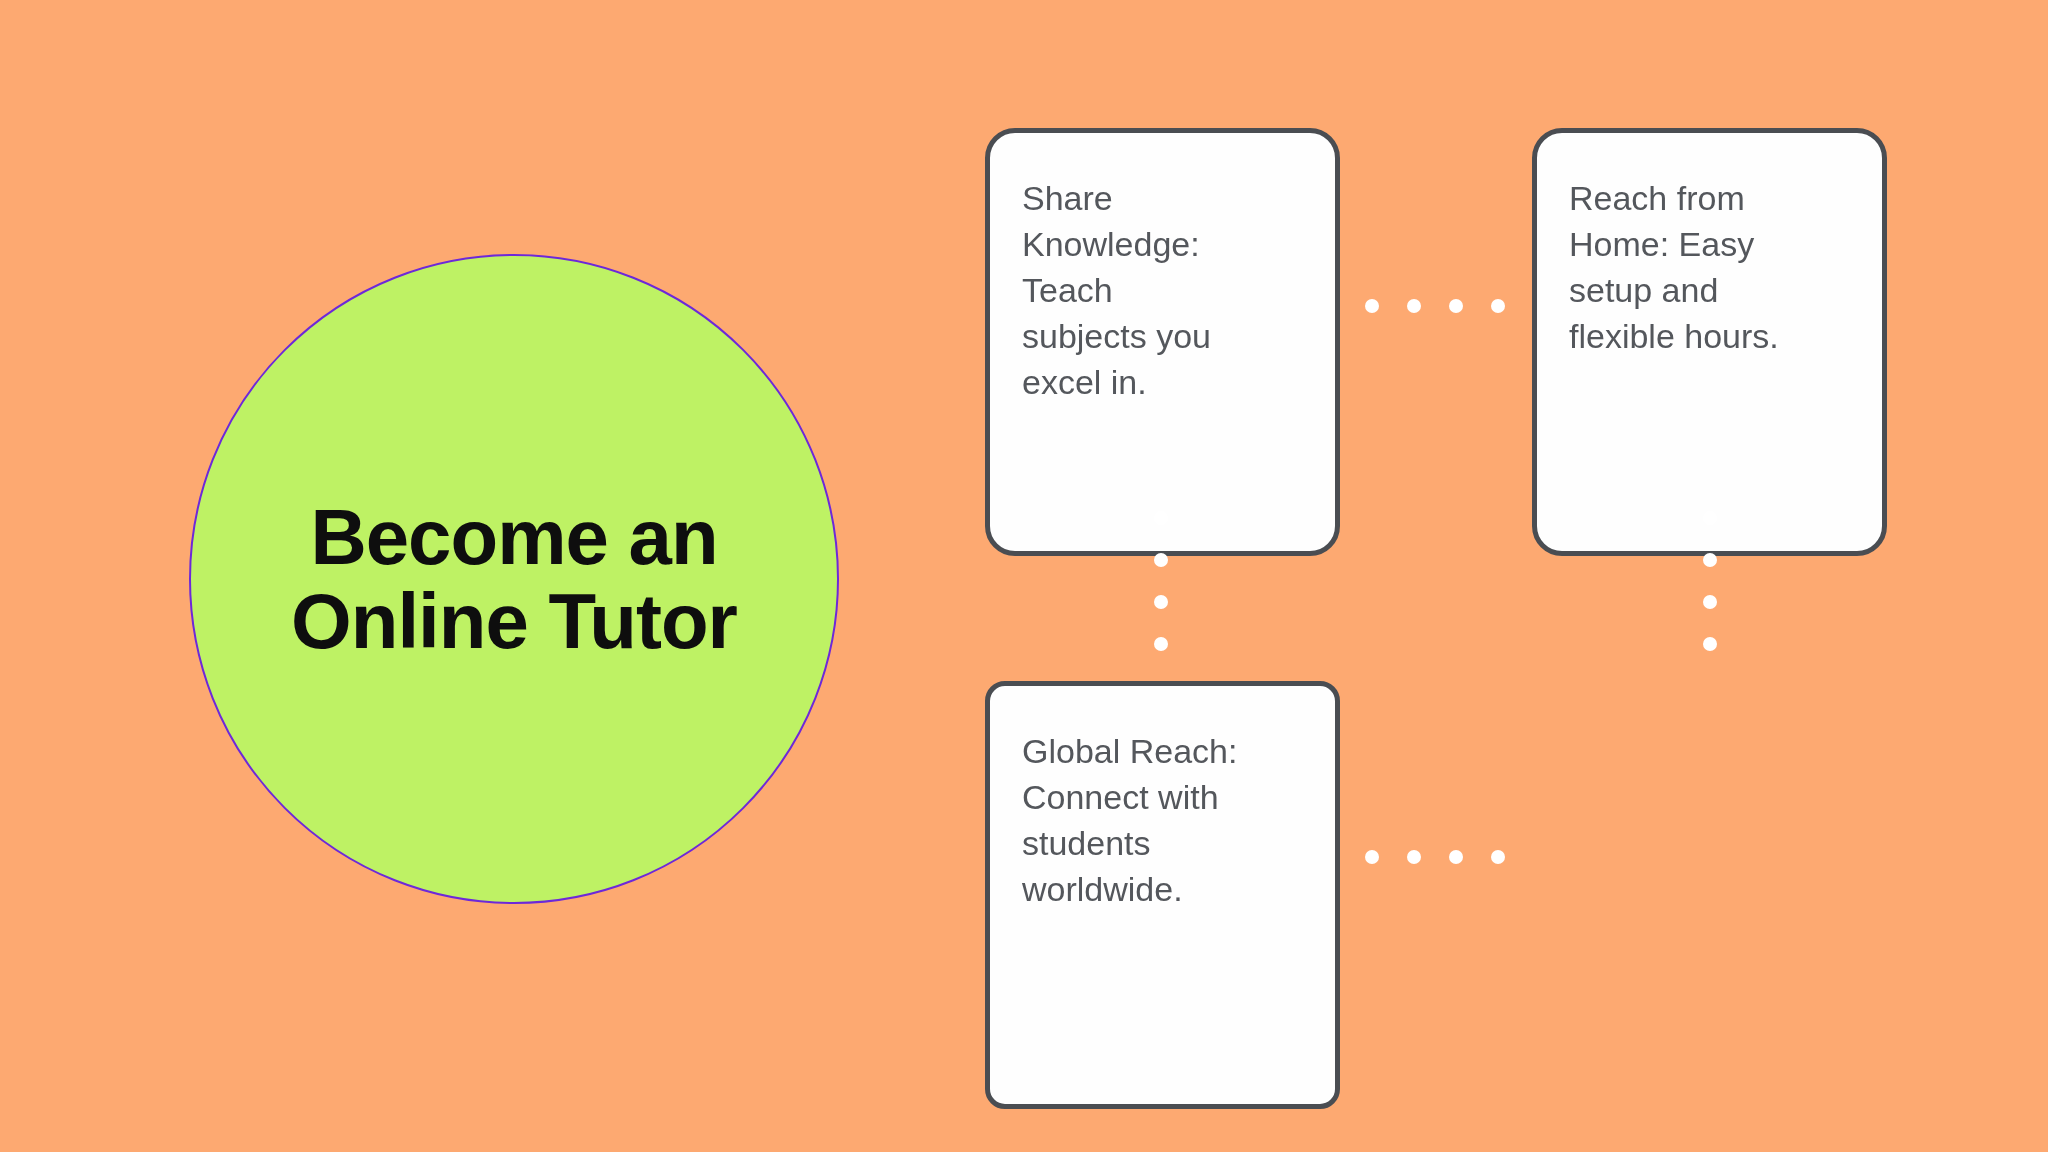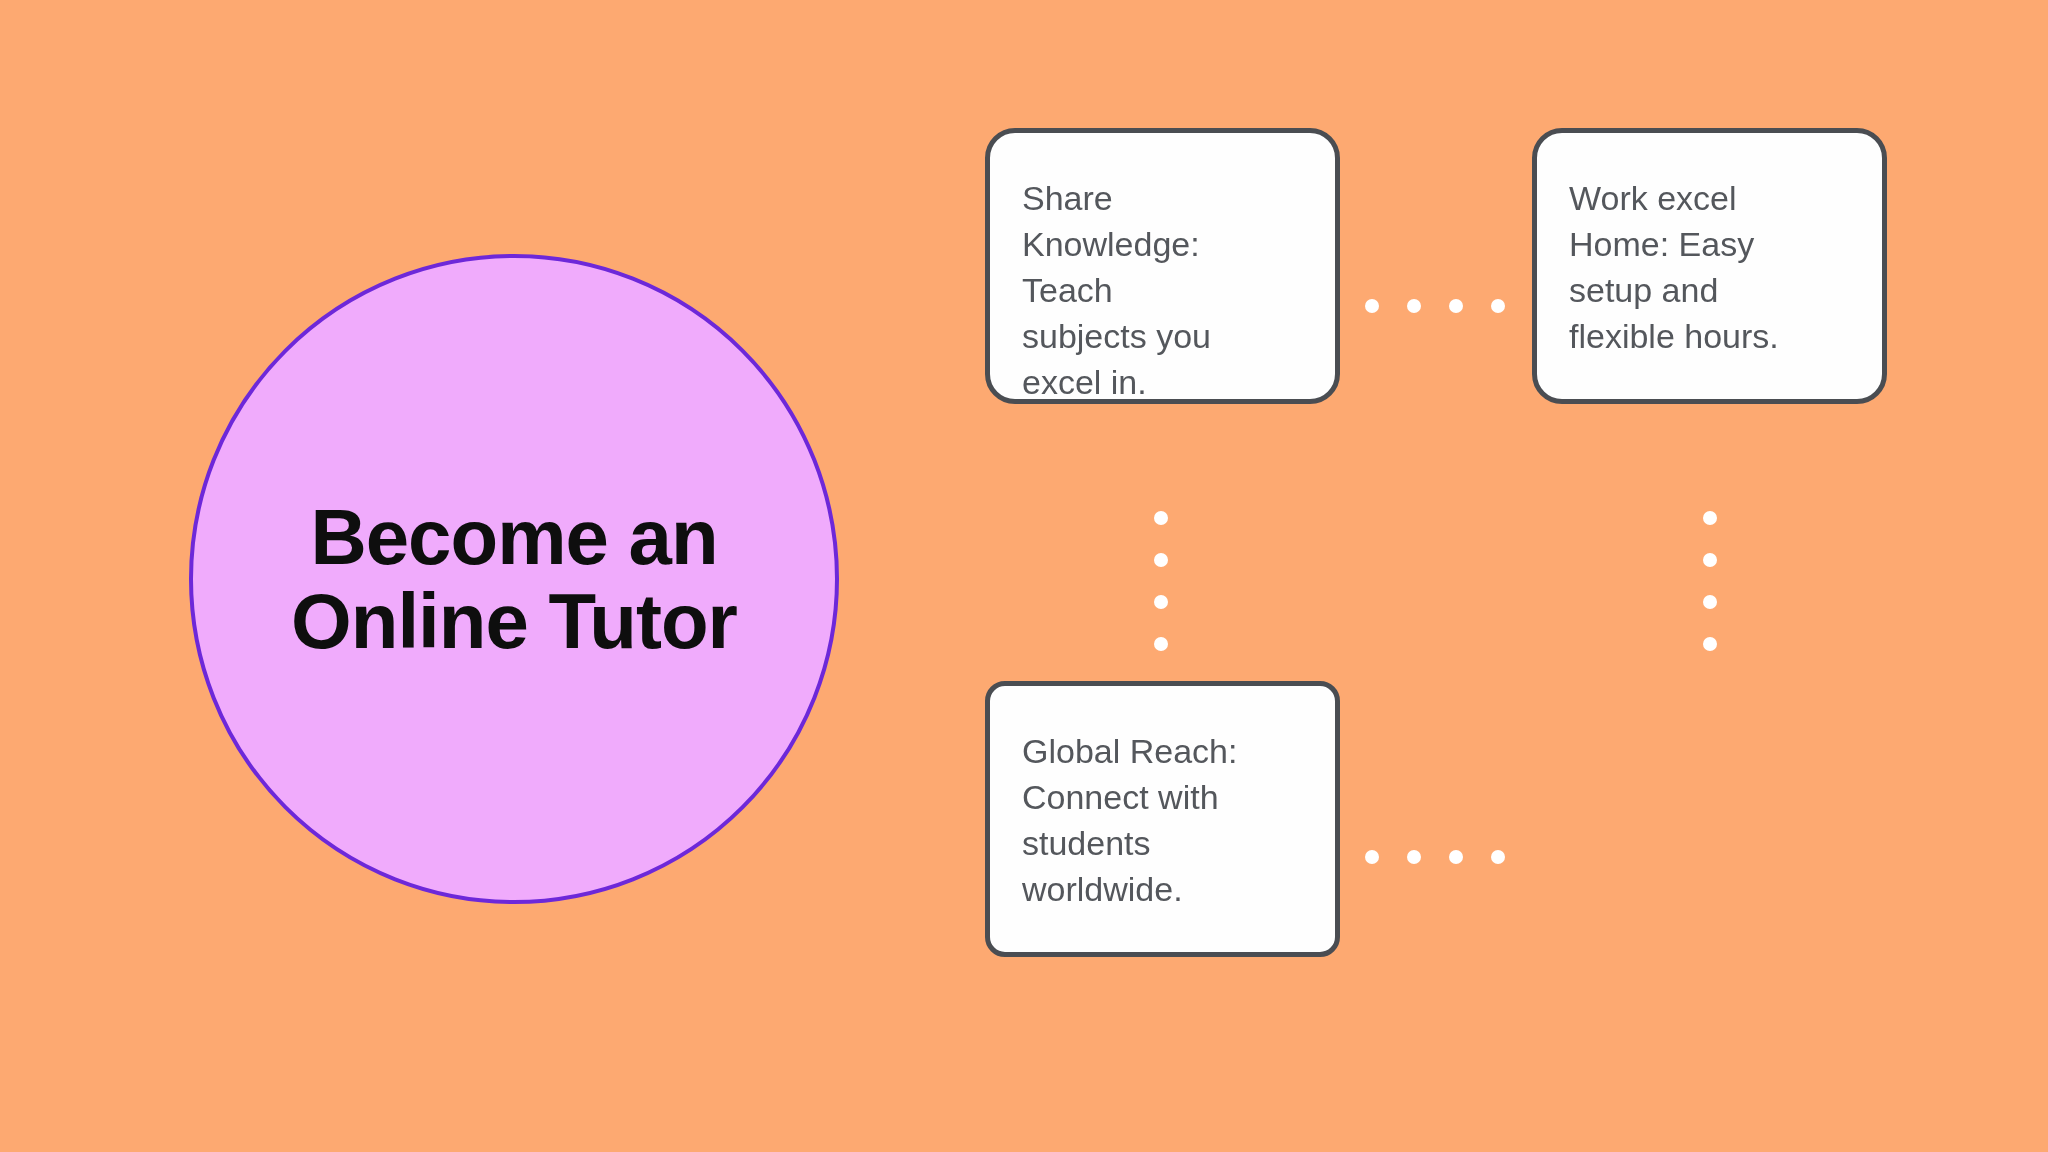--- a/index.html
+++ b/index.html
@@ -17,43 +17,43 @@
     background: #FDA971;
   }
   
   .center-circle {
     position: absolute;
     left: 189px;
     top: 254px;
     width: 650px;
     height: 650px;
     box-sizing: border-box;
-    background: #f0abfc;
-    border: 4px solid #6d28d9;
+    background: #bef264;
+    border: 2px solid #6d28d9;
     border-radius: 50%;
     display: flex;
     align-items: center;
     justify-content: center;
     text-align: center;
   }
   .center-title {
     font-size: 78px;
     line-height: 84px;
     font-weight: 800;
     letter-spacing: -1px;
     color: #0E0E0E;
     white-space: pre-line;
     margin: 0;
   }
   
   .card {
     position: absolute;
     box-sizing: border-box;
     width: 355px;
-    height: 276px;
+    height: 428px;
     background: #FEFEFE;
     border: 5px solid #4A4D52;
     border-radius: 30px;
     padding: 42px 28px 20px 32px;
   }
   .card-text {
     font-size: 34px;
     line-height: 46px;
     color: #54575C;
     white-space: pre-line;
@@ -94,21 +94,21 @@
 
   <div class="card card-top-left">
     <p class="card-text">Share
 Knowledge:
 Teach
 subjects you
 excel in.</p>
   </div>
 
   <div class="card card-top-right">
-    <p class="card-text">Work excel
+    <p class="card-text">Reach from
 Home: Easy
 setup and
 flexible hours.</p>
   </div>
 
   <div class="card card-bottom-left">
     <p class="card-text">Global Reach:
 Connect with
 students
 worldwide.</p>

